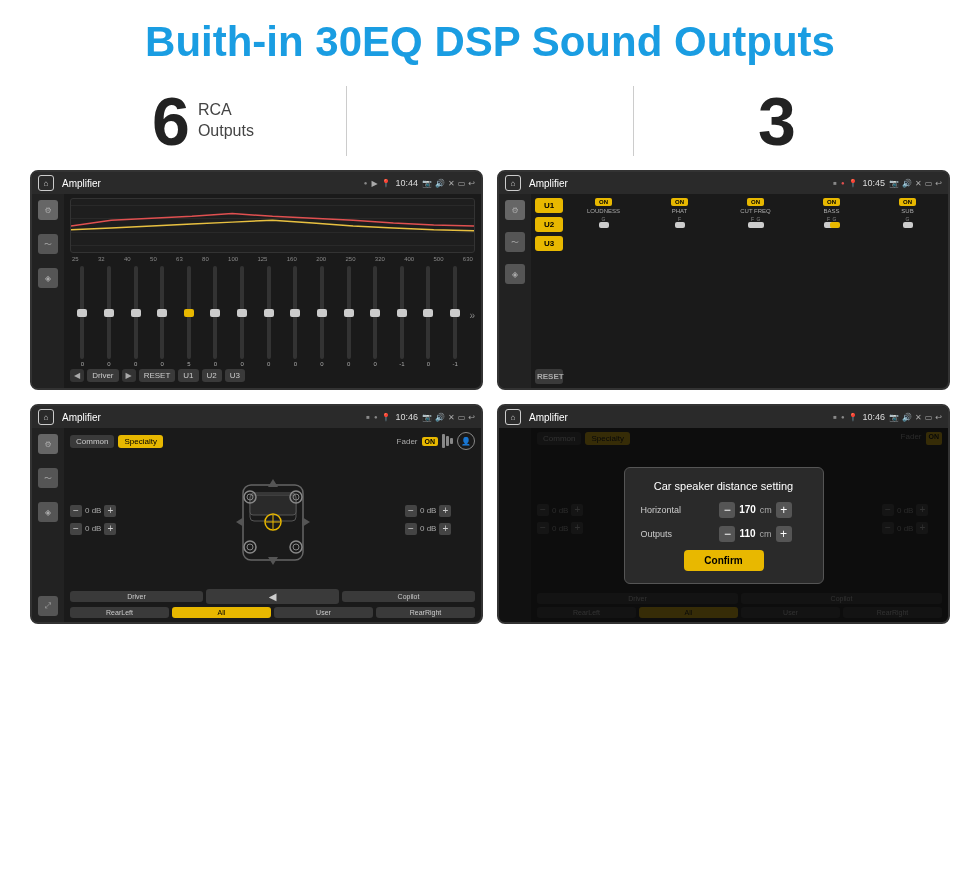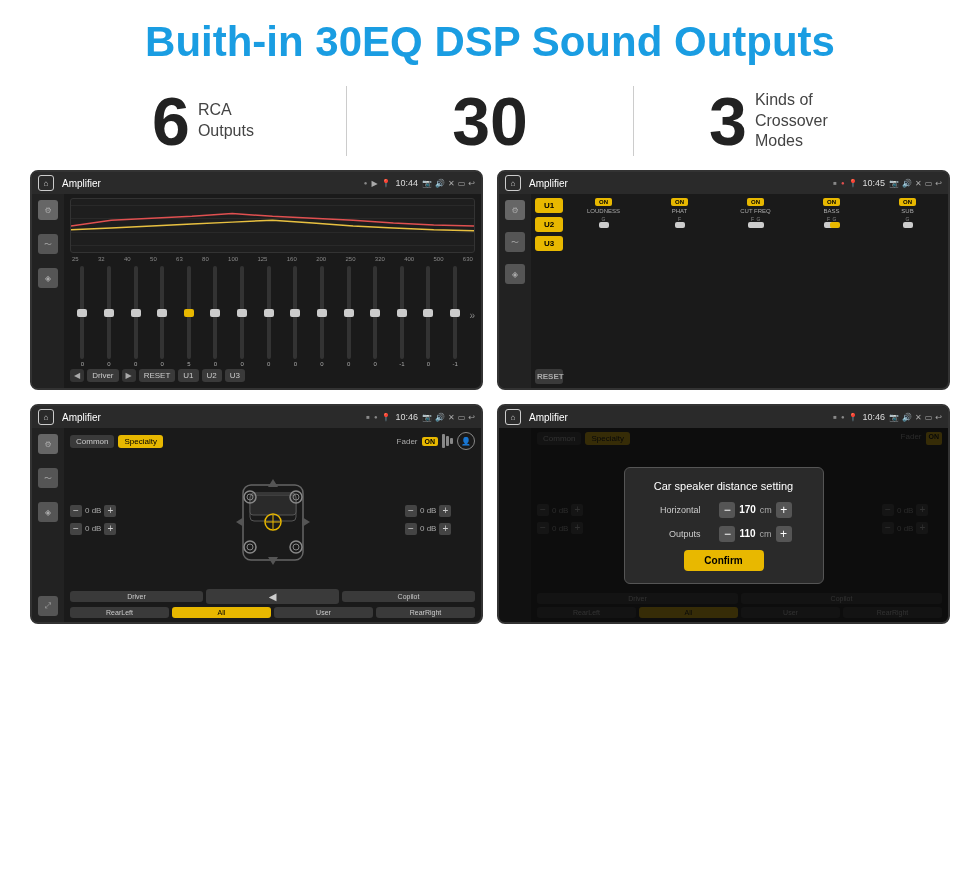--- a/index.html
+++ b/index.html
@@ -483,21 +483,20 @@
       display: flex;
       align-items: center;
       gap: 4px;
       margin-bottom: 8px;
       font-size: 9px;
       color: #ccc;
     }
 
     .dialog-row-label {
       width: 60px;
-      text-align: right;
     }
 
     .dialog-value {
       flex: 1;
       display: flex;
       align-items: center;
       gap: 4px;
       justify-content: center;
     }
 
@@ -543,26 +542,24 @@
 
 <h1 class="page-title">Buith-in 30EQ DSP Sound Outputs</h1>
 
 <div class="stats-row">
   <div class="stat-item">
     <span class="stat-number">6</span>
     <span class="stat-label">RCA<br>Outputs</span>
   </div>
   <div class="stat-divider"></div>
   <div class="stat-item">
-    <span class="stat-number">30</span>
   </div>
   <div class="stat-divider"></div>
   <div class="stat-item">
     <span class="stat-number">3</span>
-    <span class="stat-label">Kinds of<br>Crossover Modes</span>
   </div>
 </div>
 
 <div class="screens-grid">
 
   <div class="screen-card">
 
     <div class="status-bar">
       <div class="home-icon">⌂</div>
       <span class="title">Amplifier</span>

